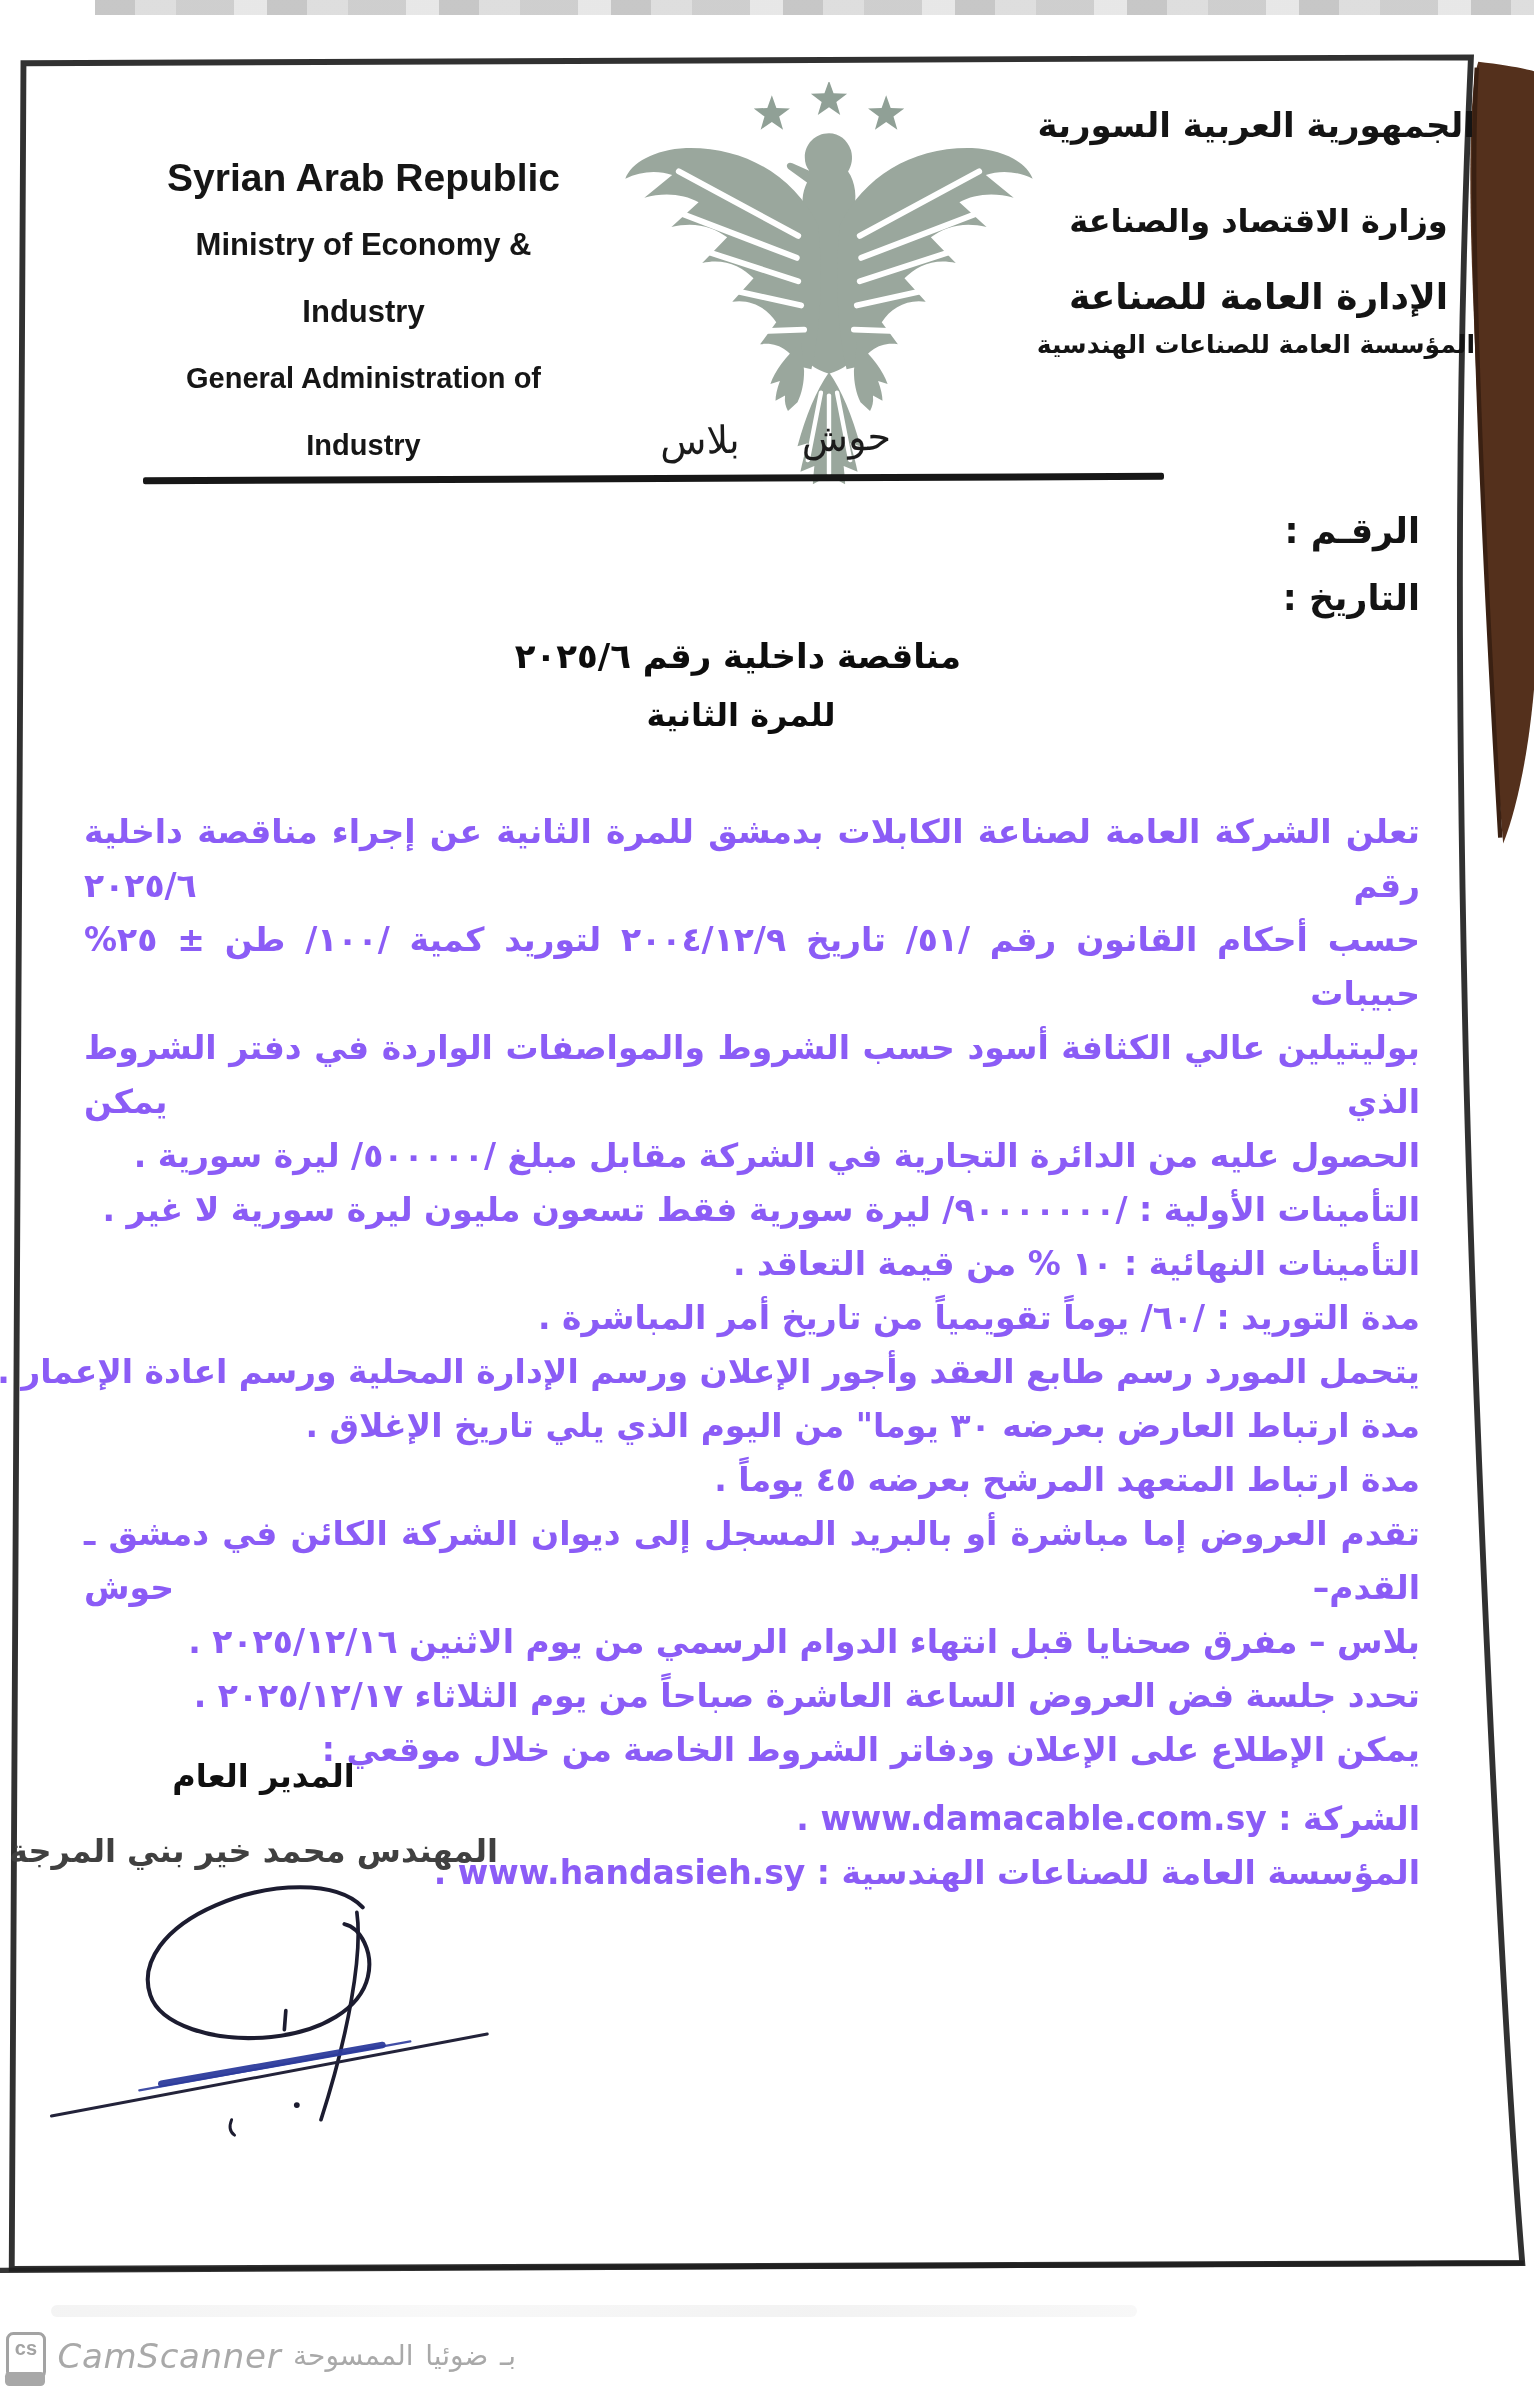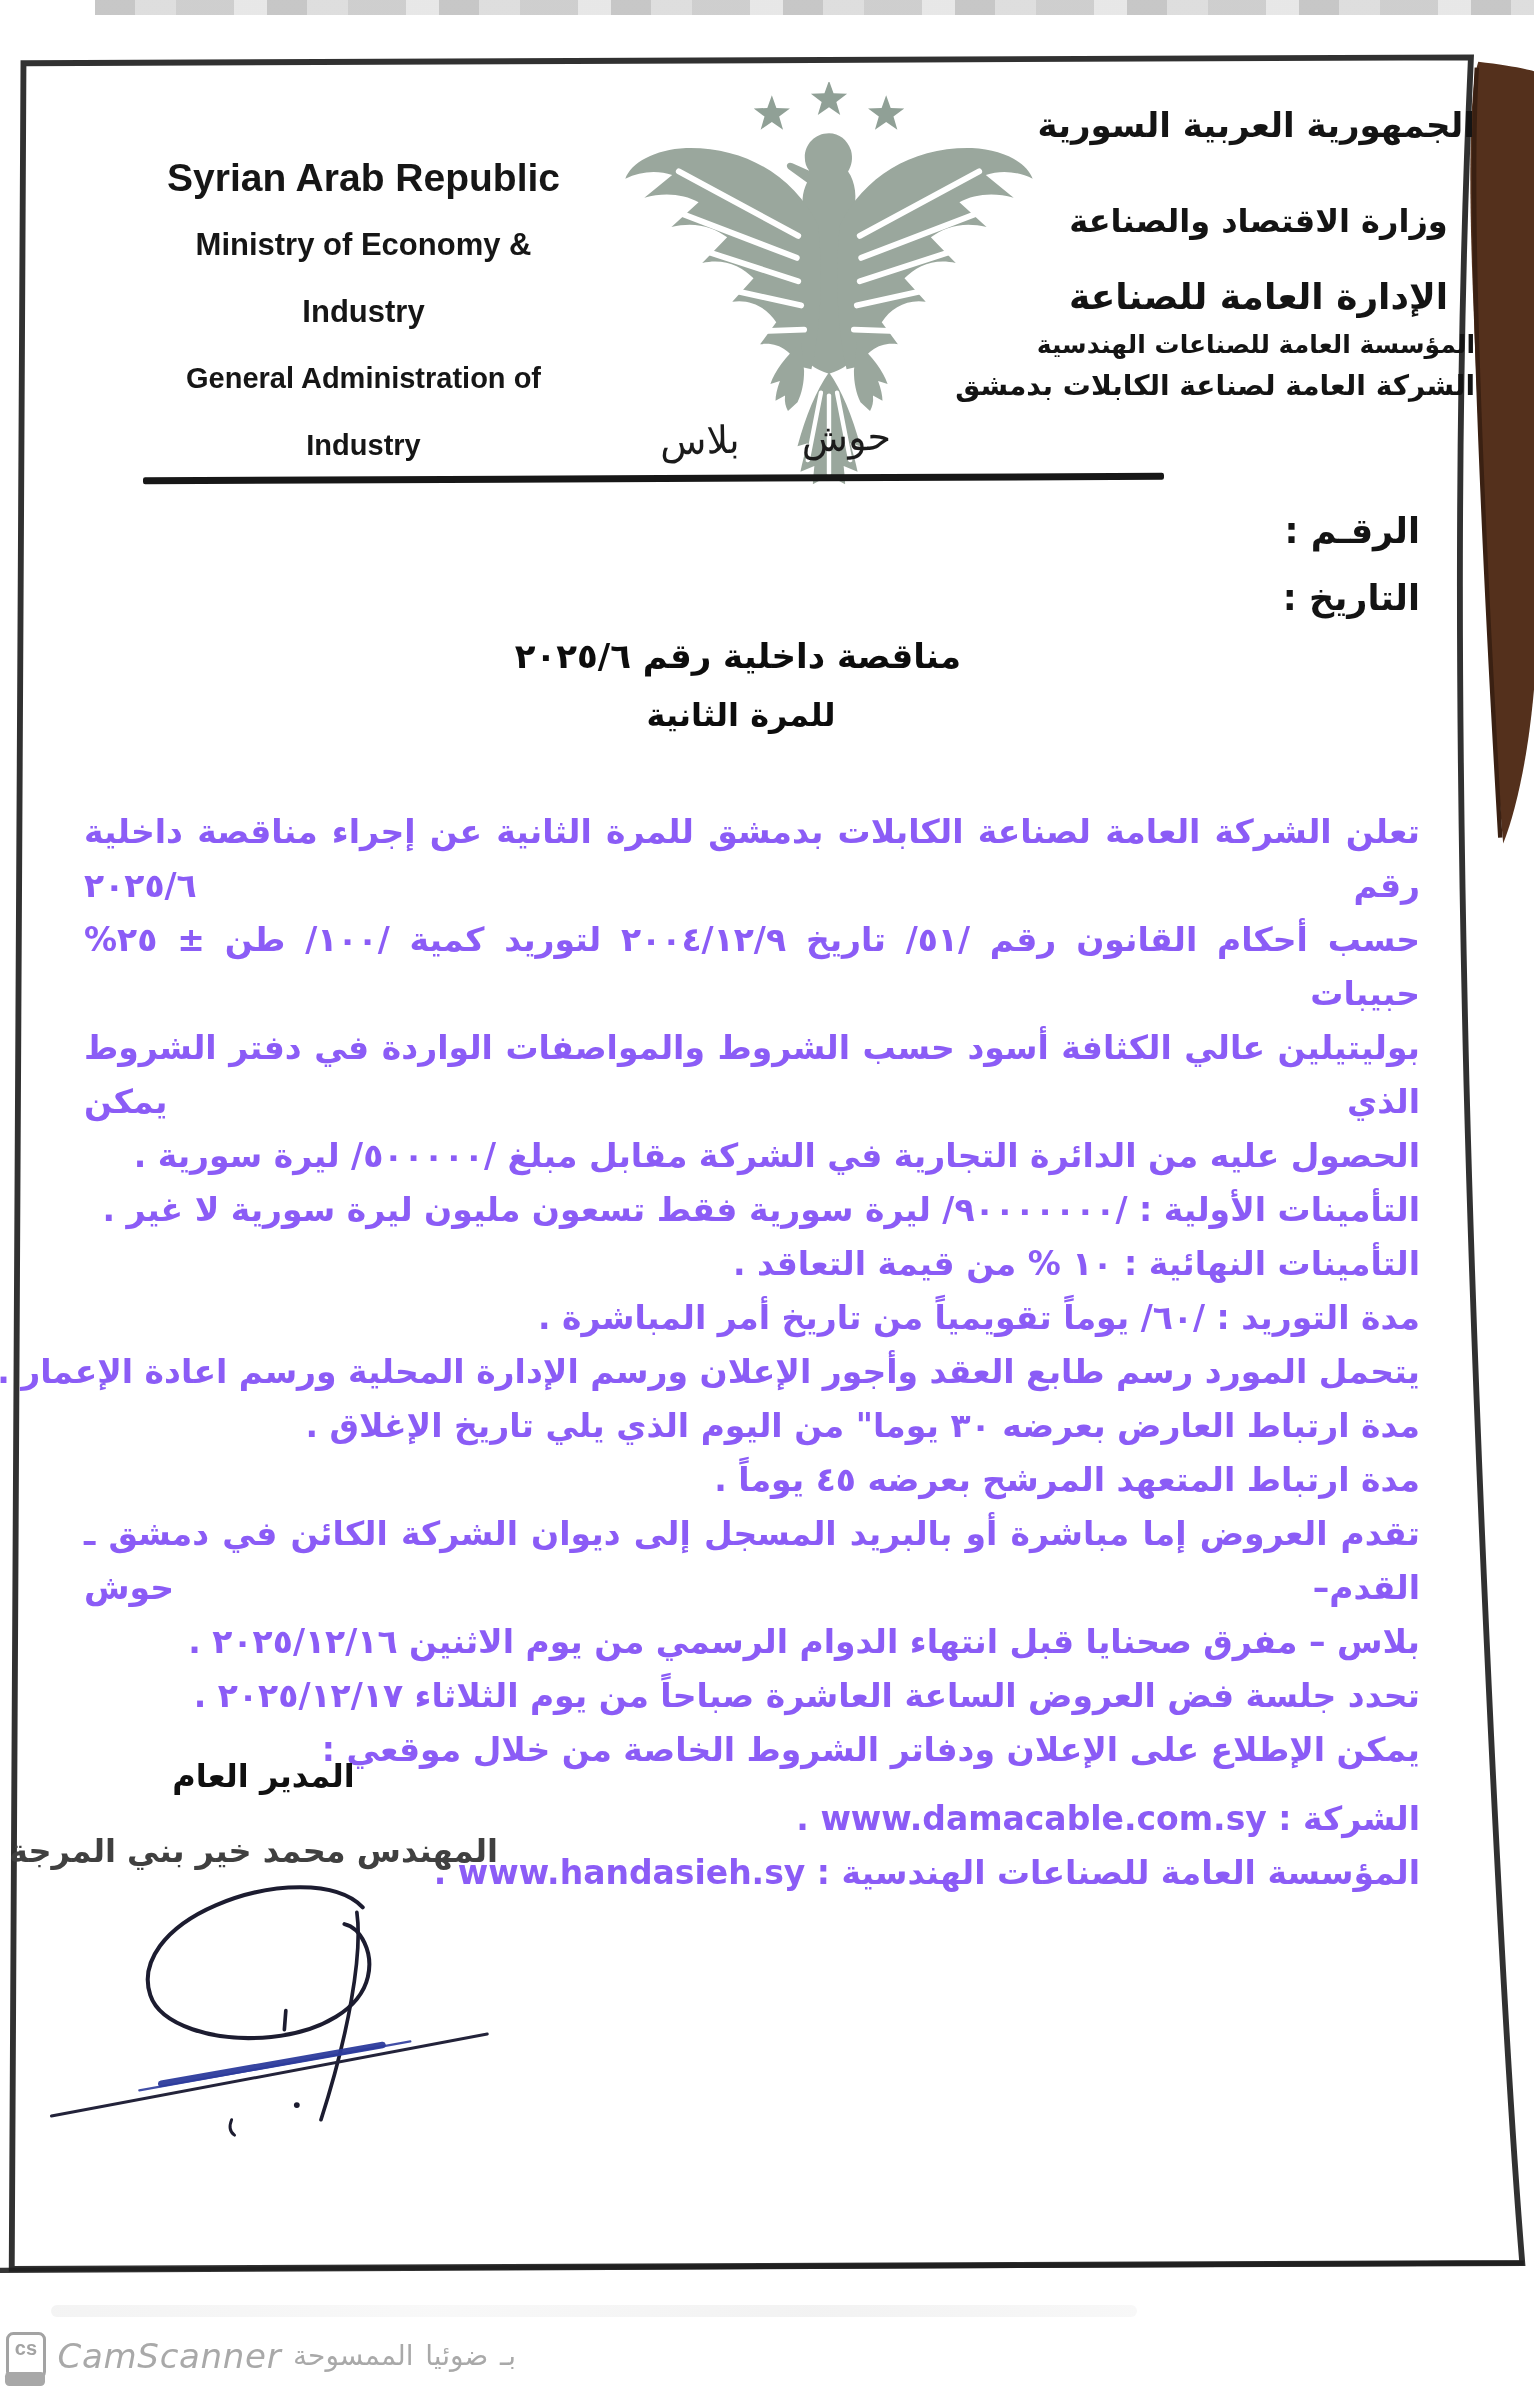--- a/index.html
+++ b/index.html
@@ -129,21 +129,20 @@
       <path d="M262,356 C241,374 226,395 220,412 L233,408 C229,419 227,428 227,435 L240,428 C239,437 241,444 244,449 L257,437 C263,425 266,410 266,394 Z"></path>
       <path d="M338,356 C359,374 374,395 380,412 L367,408 C371,419 373,428 373,435 L360,428 C361,437 359,444 356,449 L343,437 C337,425 334,410 334,394 Z"></path>
     </g>
   </svg>
 
   <div id="letterhead-ar" class="abs">
     <div class="ar-line ar1">الجمهورية العربية السورية</div>
     <div class="ar-line ar2">وزارة الاقتصاد والصناعة</div>
     <div class="ar-line ar3">الإدارة العامة للصناعة</div>
     <div class="ar-line ar4">المؤسسة العامة للصناعات الهندسية</div>
-    <div class="ar-line ar5">الشركة العامة لصناعة الكابلات بدمشق</div>
   </div>
 
   <div id="handwriting" class="abs">
     <span>حوش</span>
     <span>بلاس</span>
   </div>
 
   <div id="header-rule" class="abs"></div>
 
   <div id="ref-label" class="abs meta-label">الرقـم :</div>

